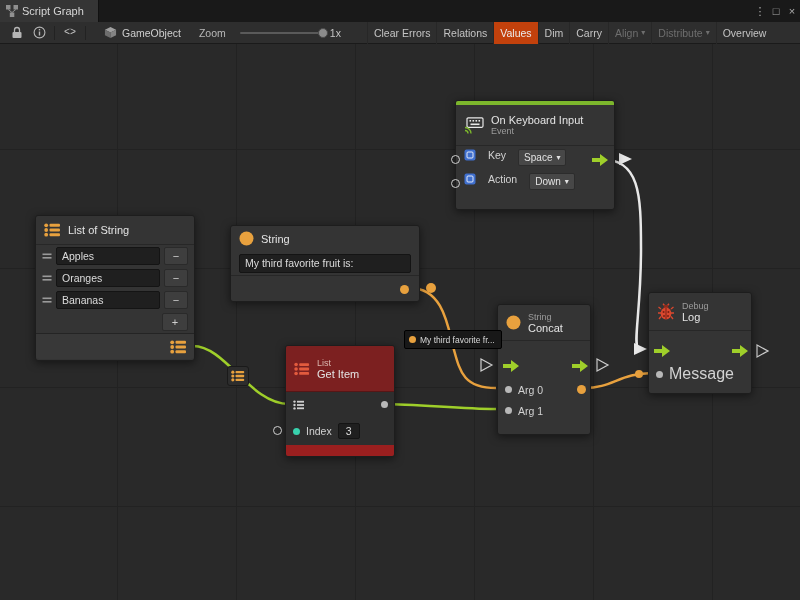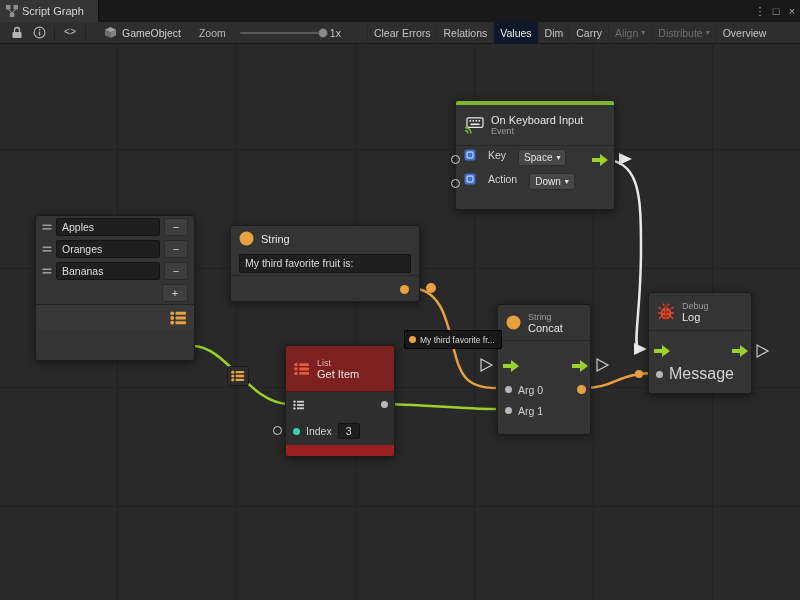--- a/index.html
+++ b/index.html
@@ -24,21 +24,21 @@
   .tsep{width:1px;height:14px;background:#222;margin:0 4px;}
   .go-wrap{display:flex;align-items:center;gap:5px;margin:0 10px 0 14px;color:#cfcfcf;}
   .zoom-label{color:#b8b8b8;margin:0 8px 0 8px;}
   .slider{position:relative;width:84px;height:2px;background:#5a5a5a;border-radius:1px;margin:0 6px;}
   .slider-knob{position:absolute;right:-4px;top:-4px;width:10px;height:10px;border-radius:50%;
     background:#8b8b8b;border:1px solid #4a4a4a;}
   .zoom-val{margin-right:4px;color:#c4c4c4;}
   .btn-group{display:flex;height:22px;margin-left:22px;}
   .tbtn{height:22px;display:flex;align-items:center;padding:0 6px;border-left:1px solid #272727;
     color:#c4c4c4;cursor:default;gap:3px;}
-  .tbtn.active{background:#0f172a;color:#ececec;}
+  .tbtn.active{background:#c2410c;color:#ececec;}
   .tbtn.disabled{color:#6e6e6e;}
   .caret{font-size:8px;line-height:1;}
 
   
   .canvas{position:absolute;top:44px;left:0;width:800px;height:556px;background:#292929;
     background-image:linear-gradient(#222 1px,transparent 1px),
                      linear-gradient(90deg,#222 1px,transparent 1px);
     background-size:119px 119px;background-position:-2px -14px;}
   .wires{position:absolute;top:0;left:0;width:800px;height:556px;z-index:1;}
 
@@ -250,20 +250,33 @@
       </div>
     </div>
     <div class="ring" style="left:-5px;top:54px;"></div>
     <div class="ring" style="left:-5px;top:78px;"></div>
     <svg class="flow" style="right:6px;top:53px;" viewBox="0 0 16 12">
       <path d="M0,4 H8 V0 L16,6 L8,12 V8 H0 Z" fill="var(--green,#9fcf2a)"></path>
     </svg>
   </div>
 
   <div class="node los">
+    <div class="nhead" style="height:29px;">
+      <svg width="17" height="14" viewBox="0 0 17 14">
+        <g fill="var(--orange,#e8a13e)">
+          <circle cx="2.2" cy="2.3" r="1.9"></circle>
+            <rect x="5.5" y="0.8" width="10.5" height="3" rx="1"></rect>
+          <circle cx="2.2" cy="7" r="1.9"></circle>
+            <rect x="5.5" y="5.5" width="10.5" height="3" rx="1"></rect>
+          <circle cx="2.2" cy="11.7" r="1.9"></circle>
+            <rect x="5.5" y="10.2" width="10.5" height="3" rx="1"></rect>
+        </g>
+      </svg>
+      <div class="ntitle">List of String</div>
+    </div>
     <div class="los-row">
       <svg width="10" height="8" viewBox="0 0 10 8">
         <rect x="0.5" y="1.5" width="9" height="1.6" fill="#9a9a9a"></rect>
           <rect x="0.5" y="5" width="9" height="1.6" fill="#9a9a9a"></rect>
       </svg>
       <div class="field los-field">Apples</div>
       <div class="sq-btn">−</div>
     </div>
     <div class="los-row">
       <svg width="10" height="8" viewBox="0 0 10 8">

